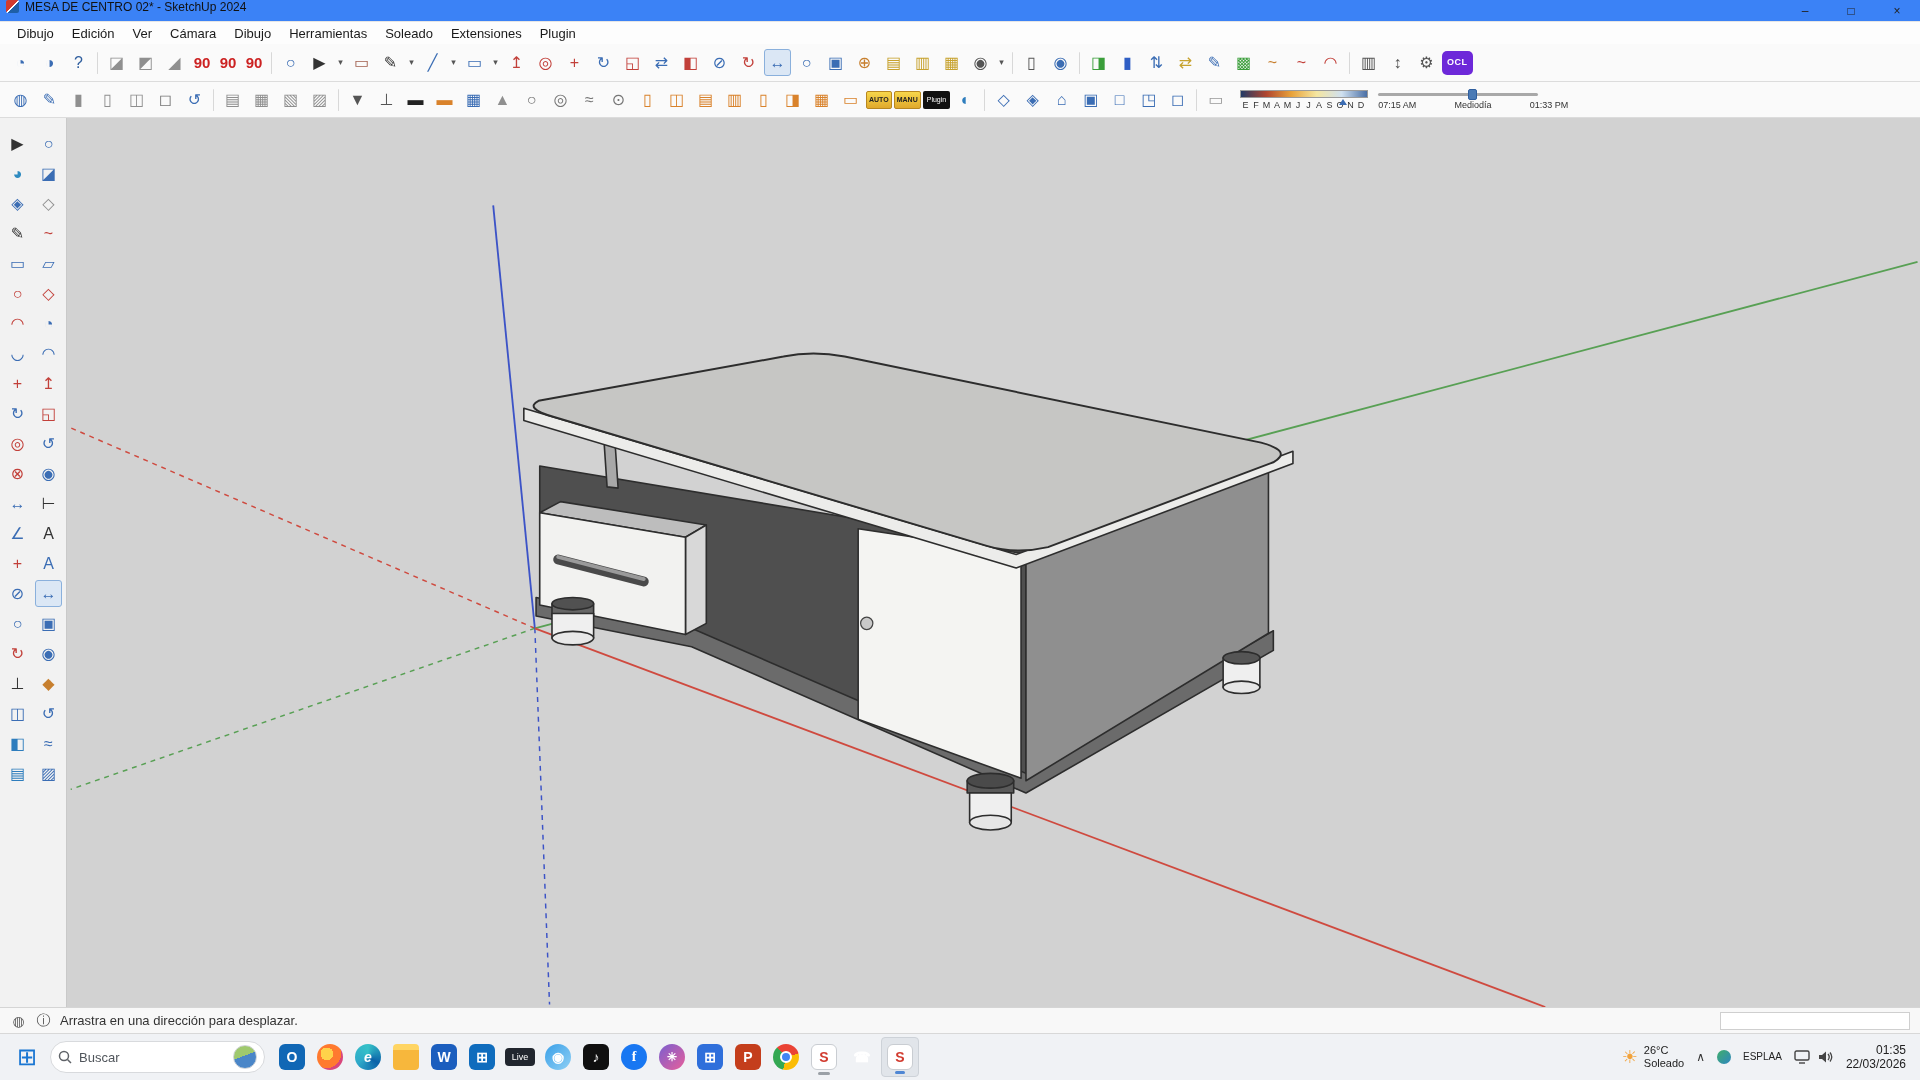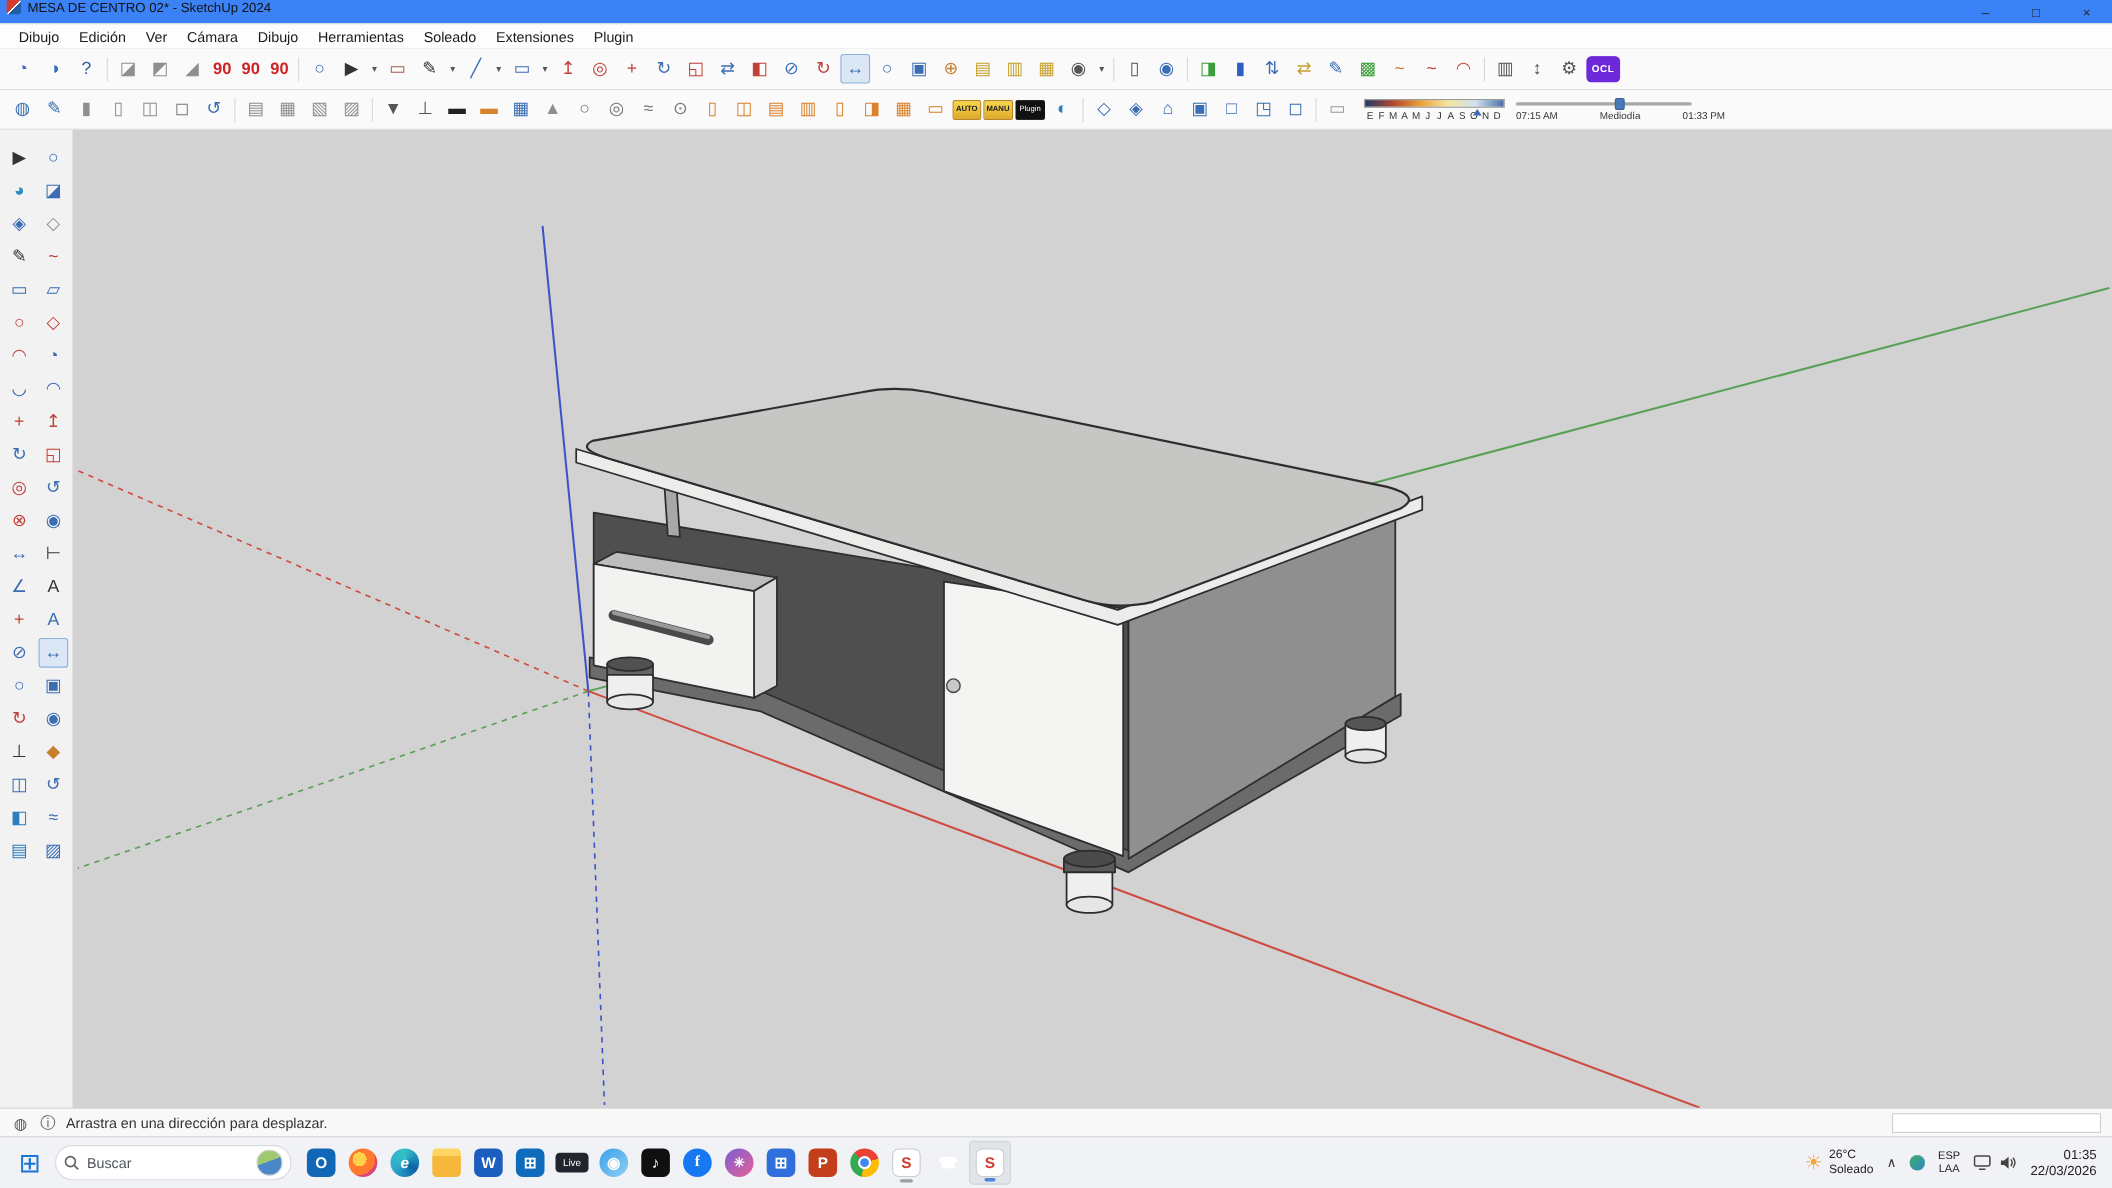--- a/index.html
+++ b/index.html
@@ -77,21 +77,21 @@
   .app-ppt { background:#c43e1c; }
   .app-chrome { background:conic-gradient(from -45deg,#ea4335 0 33%,#fbbc05 33% 66%,#34a853 66% 100%); border-radius:50%; position:relative; }
   .app-chrome::after { content:""; position:absolute; inset:7px; border-radius:50%; background:#4285f4; border:2px solid #fff; }
   .app-sketchup { background:#ffffff; border:1px solid #c9cdd2; color:#d23b2f; }
   .tray { margin-left:auto; display:flex; align-items:center; gap:12px; font-size:11px; color:#222; padding-right:6px; }
   .weather { display:flex; align-items:center; gap:6px; }
   .weather .sun { font-size:18px; color:#f2a33c; }
   .weather-text { display:flex; flex-direction:column; line-height:1.2; font-size:11px; }
   .chevron { font-size:12px; color:#333; }
   .net-dot { width:14px; height:14px; border-radius:50%; background:linear-gradient(135deg,#3fae6a,#2e86c1); }
-  .lang { display:flex; flex-direction:column; align-items:center; line-height:1.15; font-size:10px;justify-content:space-between; }
+  .lang { display:flex; flex-direction:row; align-items:center; line-height:1.15; font-size:10px;justify-content:space-between; }
   .trayicons { display:flex; align-items:center; gap:8px; color:#333; }
   .clock { display:flex; flex-direction:column; align-items:flex-end; line-height:1.2; font-size:12px; }
 </style>
 </head>
 <body>
 
 <div class="screen">
 
   <div class="titlebar">
     <span class="app-logo"></span>

